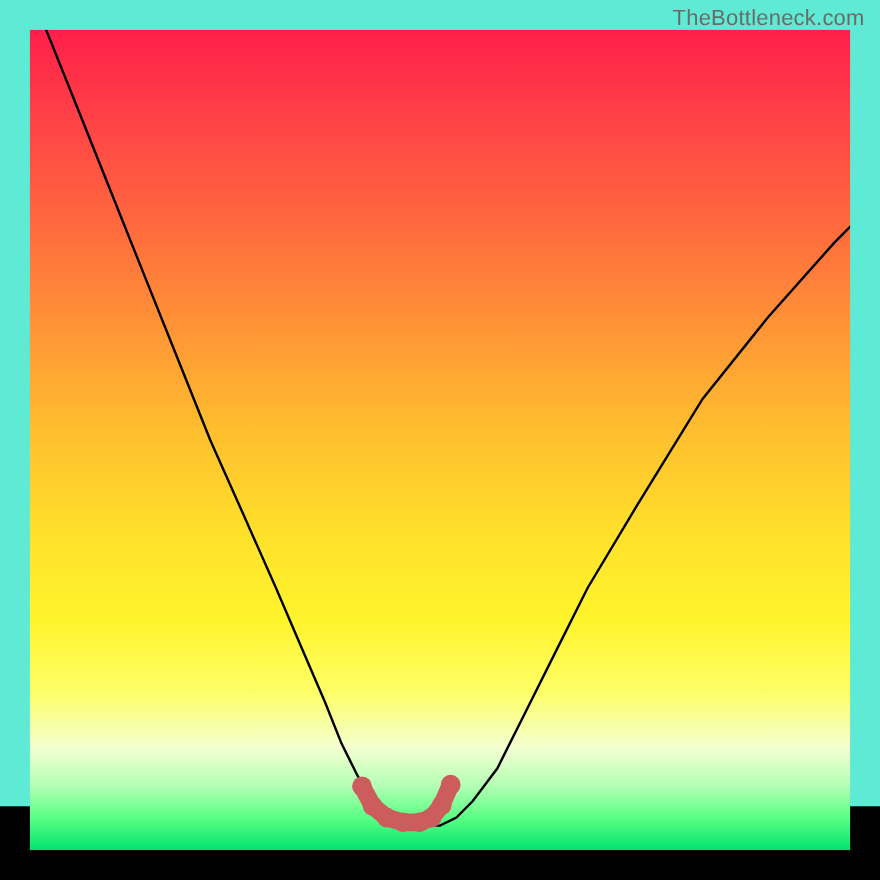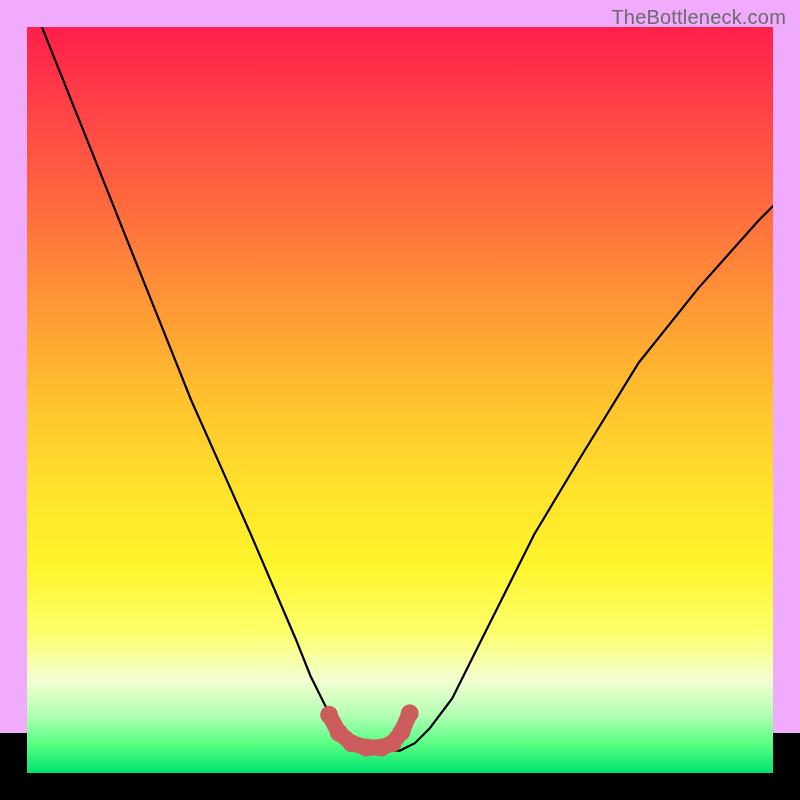--- a/index.html
+++ b/index.html
@@ -8,21 +8,21 @@
     width: 800px;
     height: 800px;
     overflow: hidden;
     background: #000;
     font-family: Arial, Helvetica, sans-serif;
   }
   .frame {
     position: absolute;
     left: 0; top: 0;
     width: 800px; height: 733px;
-    background: #f0abfc;
+    background: #5eead4;
   }
   .plot {
     position: absolute;
     left: 27px;
     top: 27px;
     width: 746px;
     height: 746px;
     overflow: hidden;
   }
   .gradient {

